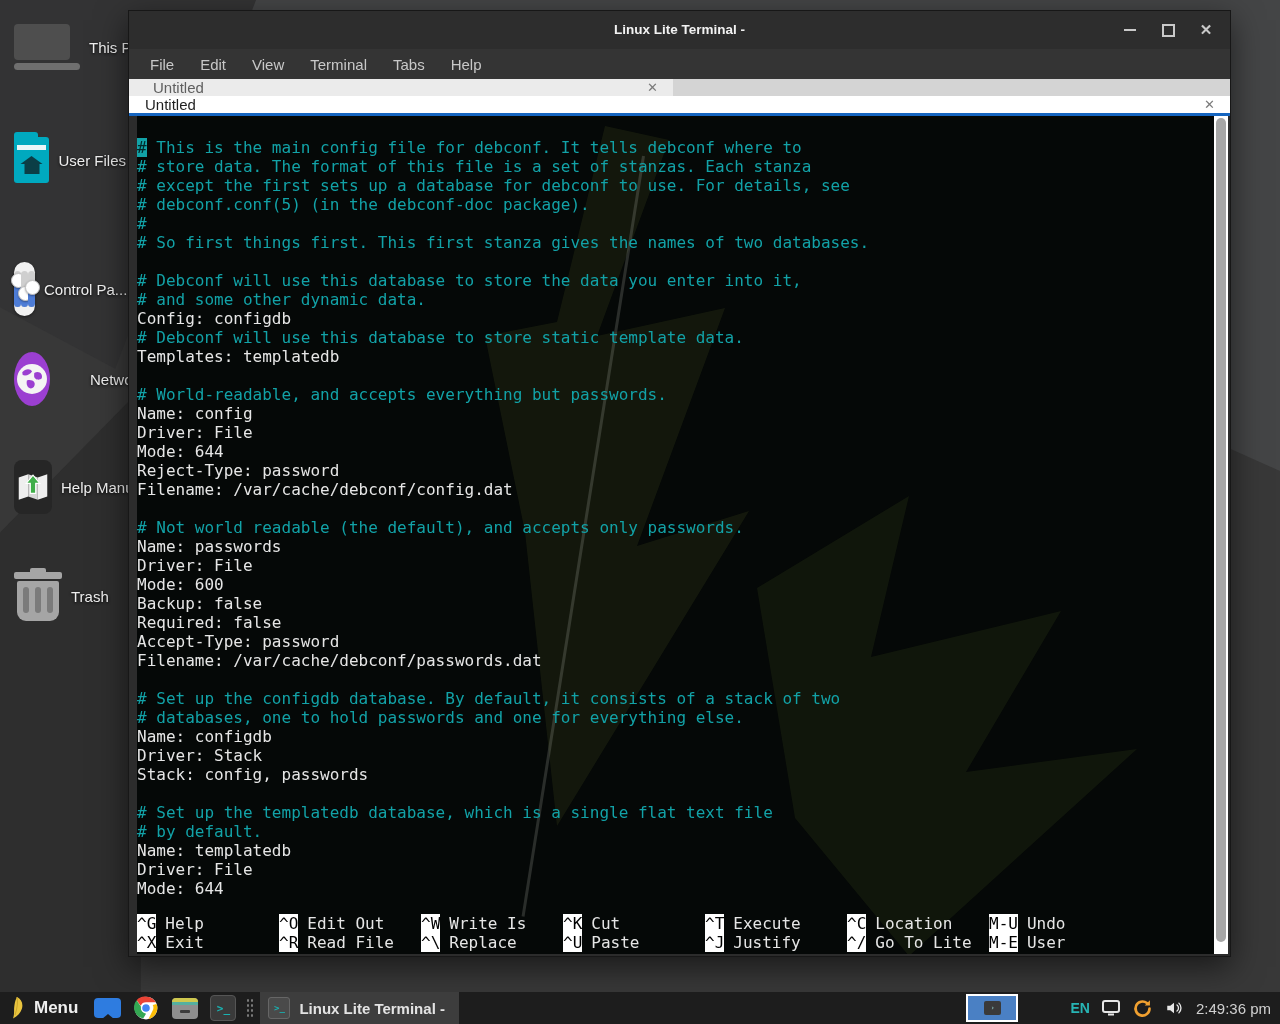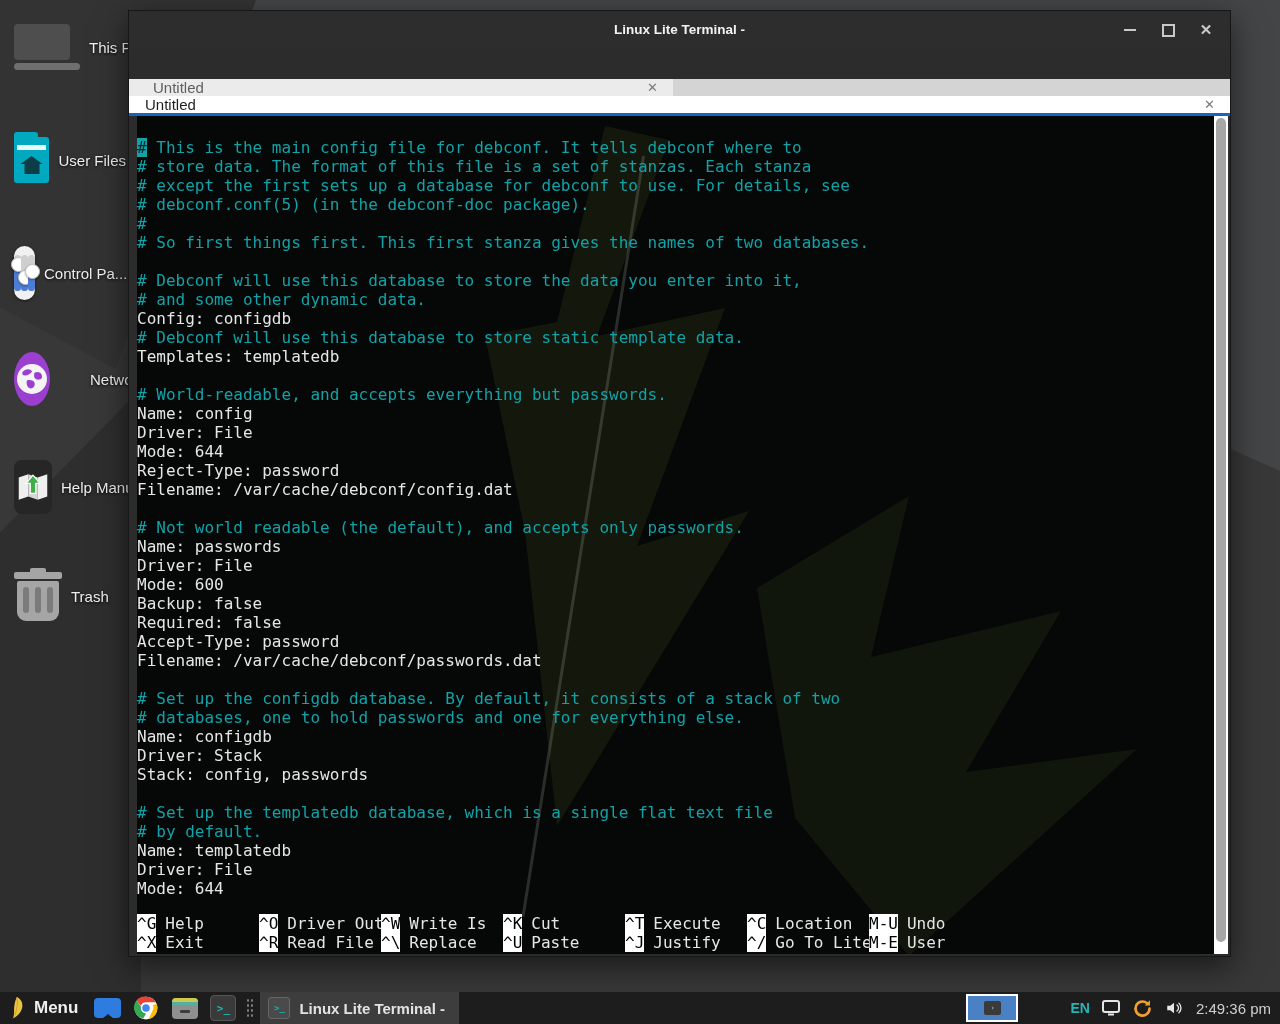--- a/index.html
+++ b/index.html
@@ -80,21 +80,21 @@
   .nano-header .nl{position:absolute;left:19px;}
   .nano-header .nc{position:absolute;left:0;right:0;text-align:center;}
   .nano-lines{position:absolute;left:0;right:14px;top:22px;
     font-family:"DejaVu Sans Mono",monospace;font-size:16px;line-height:19px;white-space:pre;}
   .tl{height:19px;color:#e6e6e6;}
   .tl.c{color:#12a2a7;}
   .cursor{background:#12a2a7;color:#02282a;}
   .sc-bar{position:absolute;left:0;right:14px;bottom:2px;
     font-family:"DejaVu Sans Mono",monospace;font-size:16px;line-height:19px;}
   .sc-row{display:flex;height:19px;}
-  .sc{width:122px;flex:0 0 auto;white-space:pre;}
+  .sc{width:142px;flex:0 0 auto;white-space:pre;}
   .sc .key{background:#ffffff;color:#000;}
   .sc .lblt{color:#e6e6e6;margin-left:9px;}
   .tscroll{position:absolute;right:0;top:0;bottom:0;width:14px;background:#ffffff;}
   .tscroll .thumb{position:absolute;left:2px;right:2px;top:2px;bottom:12px;background:#a6a6a6;border-radius:5px;}
   
   .taskbar{position:absolute;left:0;bottom:0;width:1280px;height:32px;background:#1d1d1d;
     display:flex;align-items:center;}
   .tb-menu-label{color:#efefef;font-size:17px;font-weight:bold;margin-left:8px;}
   .tb-ic{display:flex;align-items:center;justify-content:center;cursor:pointer;}
   .ic-blue{width:27px;height:20px;background:#2e7ce0;border-radius:4px;margin-left:16px;position:relative;}
@@ -143,21 +143,21 @@
 </div>
 <div class="dicon" style="top:137px;">
   <div class="ic-folder">
     <div class="tab"></div>
       <div class="body"></div>
       <div class="stripe"></div>
       <div class="house"></div>
   </div>
   <div class="lbl">User Files</div>
 </div>
-<div class="dicon" style="top:246px;">
+<div class="dicon" style="top:262px;">
   <div class="ic-control">
     <div class="sld">
         <div class="fill" style="height:26px;"></div>
         <div class="knob" style="top:2px;"></div>
       </div>
     <div class="sld">
         <div class="fill" style="height:12px;"></div>
         <div class="knob" style="bottom:6px;"></div>
       </div>
     <div class="sld">
@@ -207,39 +207,47 @@
     <div class="winbtns">
       <div class="wb wb-min">
           <i></i>
         </div>
       <div class="wb wb-max">
           <i></i>
         </div>
       <div class="wb wb-close">✕</div>
     </div>
   </div>
+  <div class="menubar">
+    <span class="mi">File</span>
+    <span class="mi">Edit</span>
+    <span class="mi">View</span>
+    <span class="mi">Terminal</span>
+    <span class="mi">Tabs</span>
+    <span class="mi">Help</span>
+  </div>
   <div class="tabbar">
     <div class="tab tab-inactive">
       <span class="tlabel">Untitled</span>
       <span class="tclose">✕</span>
     </div>
     <div class="tab tab-active">
       <span class="tlabel">Untitled</span>
       <span class="tclose">✕</span>
     </div>
   </div>
   <div class="terminal">
     <div class="fe1"></div>
     <div class="fe2"></div>
     <div class="fe3"></div>
     <div class="nano-lines"><div class="tl c"><span class="cursor">#</span> This is the main config file for debconf. It tells debconf where to</div><div class="tl c"># store data. The format of this file is a set of stanzas. Each stanza</div><div class="tl c"># except the first sets up a database for debconf to use. For details, see</div><div class="tl c"># debconf.conf(5) (in the debconf-doc package).</div><div class="tl c">#</div><div class="tl c"># So first things first. This first stanza gives the names of two databases.</div><div class="tl p"> </div><div class="tl c"># Debconf will use this database to store the data you enter into it,</div><div class="tl c"># and some other dynamic data.</div><div class="tl p">Config: configdb</div><div class="tl c"># Debconf will use this database to store static template data.</div><div class="tl p">Templates: templatedb</div><div class="tl p"> </div><div class="tl c"># World-readable, and accepts everything but passwords.</div><div class="tl p">Name: config</div><div class="tl p">Driver: File</div><div class="tl p">Mode: 644</div><div class="tl p">Reject-Type: password</div><div class="tl p">Filename: /var/cache/debconf/config.dat</div><div class="tl p"> </div><div class="tl c"># Not world readable (the default), and accepts only passwords.</div><div class="tl p">Name: passwords</div><div class="tl p">Driver: File</div><div class="tl p">Mode: 600</div><div class="tl p">Backup: false</div><div class="tl p">Required: false</div><div class="tl p">Accept-Type: password</div><div class="tl p">Filename: /var/cache/debconf/passwords.dat</div><div class="tl p"> </div><div class="tl c"># Set up the configdb database. By default, it consists of a stack of two</div><div class="tl c"># databases, one to hold passwords and one for everything else.</div><div class="tl p">Name: configdb</div><div class="tl p">Driver: Stack</div><div class="tl p">Stack: config, passwords</div><div class="tl p"> </div><div class="tl c"># Set up the templatedb database, which is a single flat text file</div><div class="tl c"># by default.</div><div class="tl p">Name: templatedb</div><div class="tl p">Driver: File</div><div class="tl p">Mode: 644</div></div>
     <div class="sc-bar">
       <div class="sc-row">
           <div class="sc"><span class="key">^G</span><span class="lblt">Help</span></div>
-          <div class="sc"><span class="key">^O</span><span class="lblt">Driver Out</span></div>
+          <div class="sc"><span class="key">^O</span><span class="lblt">Edit Out</span></div>
           <div class="sc"><span class="key">^W</span><span class="lblt">Write Is</span></div>
           <div class="sc"><span class="key">^K</span><span class="lblt">Cut</span></div>
           <div class="sc"><span class="key">^T</span><span class="lblt">Execute</span></div>
           <div class="sc"><span class="key">^C</span><span class="lblt">Location</span></div>
           <div class="sc"><span class="key">M-U</span><span class="lblt">Undo</span></div>
         </div>
       <div class="sc-row">
           <div class="sc"><span class="key">^X</span><span class="lblt">Exit</span></div>
           <div class="sc"><span class="key">^R</span><span class="lblt">Read File</span></div>
           <div class="sc"><span class="key">^\</span><span class="lblt">Replace</span></div>

